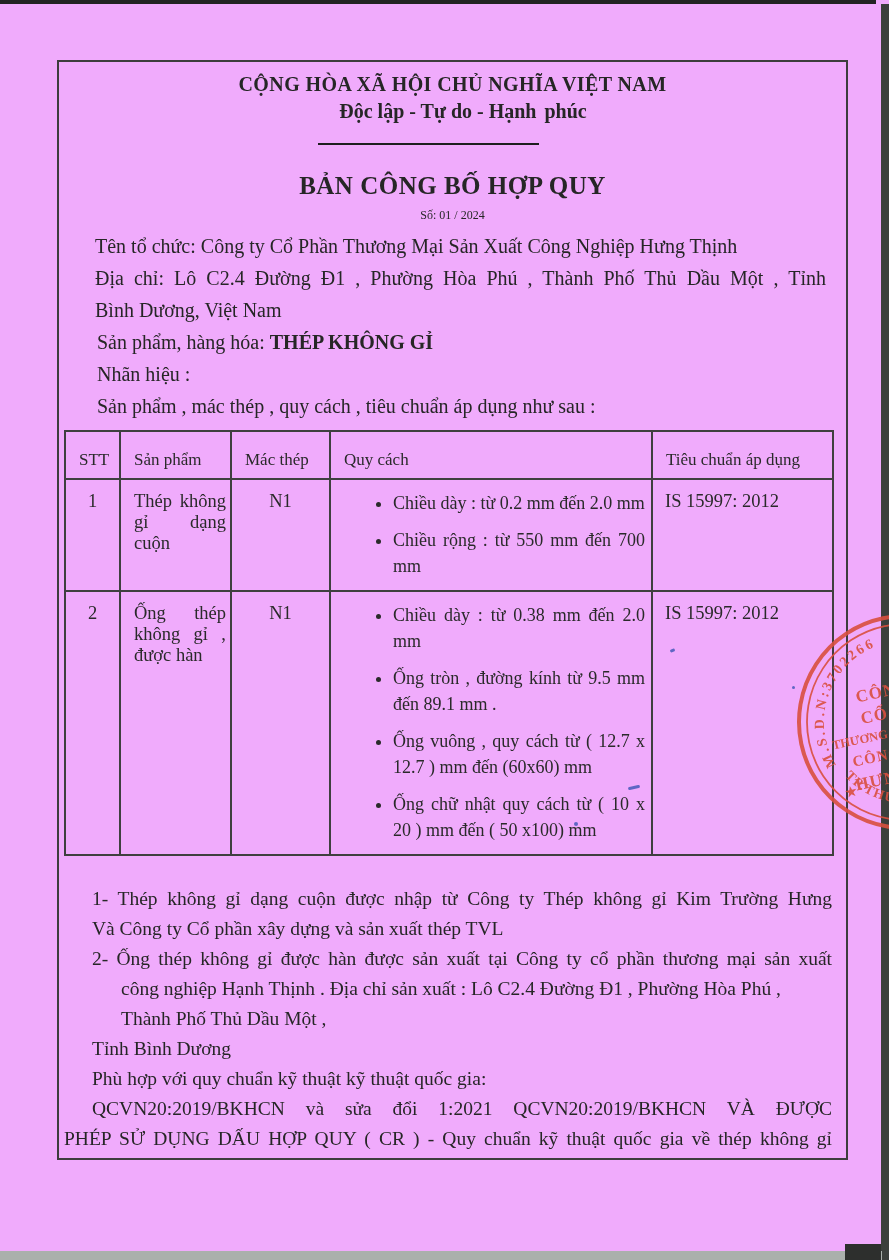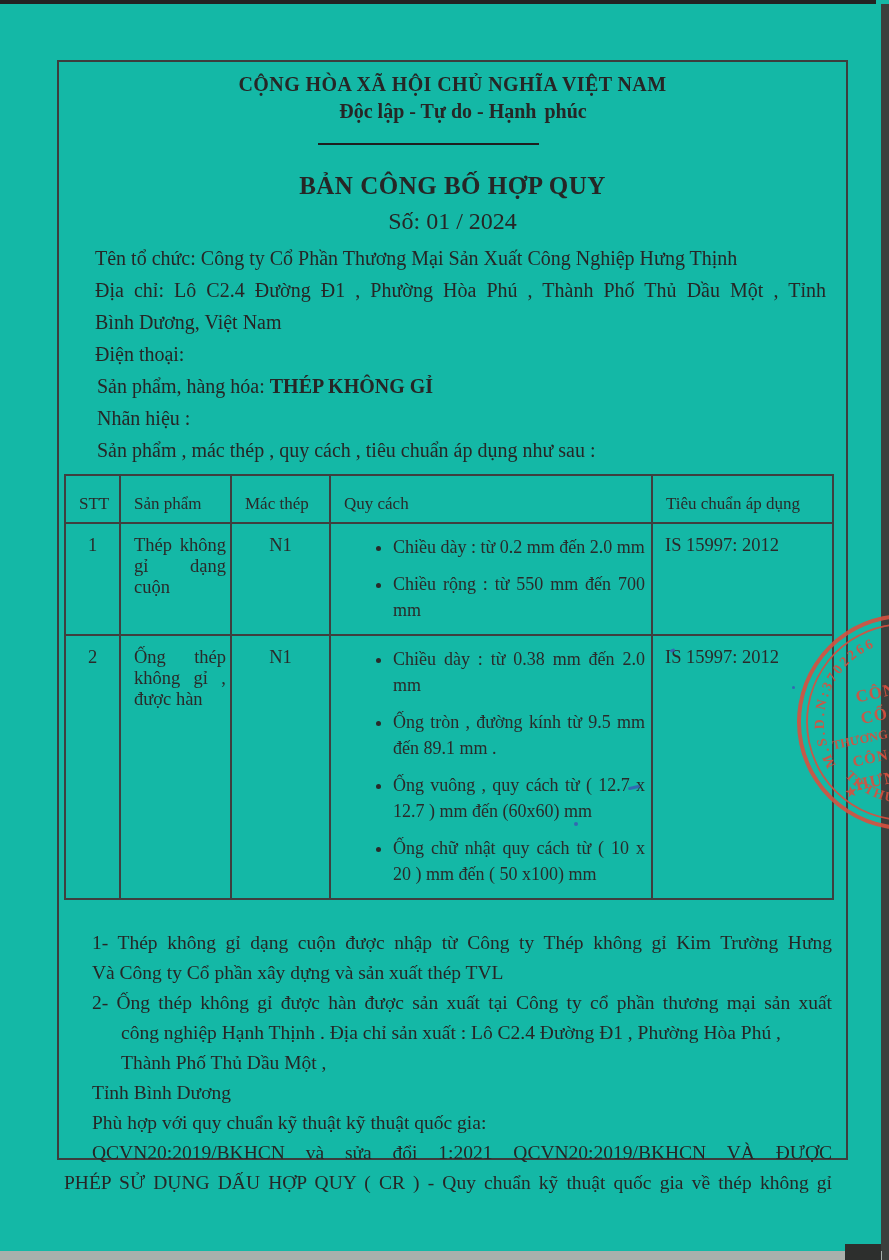--- a/index.html
+++ b/index.html
@@ -1,39 +1,39 @@
 <!DOCTYPE html>
 <html><head>
 <meta charset="utf-8">
 <style>
   * { box-sizing: border-box; }
   html,body { margin:0; padding:0; background:#e8e8e6; }
   .page {
     position:relative; width:889px; height:1260px; margin:0 auto;
-    background:#14b8a6; overflow:hidden;
+    background:#f0abfc; overflow:hidden;
     font-family:"Liberation Serif","DejaVu Serif",serif; color:#262626;
   }
   
   .scan-bar-top    { position:absolute; left:0; top:0; width:876px; height:4px; background:#232323; }
   .scan-strip-right{ position:absolute; left:881px; top:4px; width:8px; height:1256px; background:#3b3f3c; }
   .scan-bar-bottom { position:absolute; left:0; top:1251px; width:882px; height:9px; background:#aab0ac; }
   .scan-corner     { position:absolute; left:845px; top:1244px; width:36px; height:16px; background:#2d2f2d; }
 
   .frame {
     position:absolute; left:57px; top:60px; width:791px; height:1100px;
     border:2px solid #3d3d3d; background:transparent;
   }
 
   .doc-header { text-align:center; padding-top:11px; }
   .republic   { font-size:20px; font-weight:bold; letter-spacing:.4px; margin:0; }
   .motto      { font-size:20px; font-weight:bold; margin-top:4px; }
   .motto-line { border-bottom:2.5px solid #1e1e1e; padding:0 3px 20px 21px; display:inline-block; }
   .motto-tail { margin-left:5px;margin-top:23px; }
   .doc-title  { font-size:25px; font-weight:bold; letter-spacing:.5px; margin-top:27px; text-align:center; }
-  .doc-number { font-size:24px; margin-top:8px; text-align:center; }
+  .doc-number { font-size:12px; margin-top:8px; text-align:center; }
 
   .info-block    { font-size:20px; line-height:32px; margin:7px 20px 0 36px; }
   .jl            { text-align:justify; text-align-last:justify; }
   .product-block { font-size:20px; line-height:32px; margin:0 20px 0 38px; }
   .bold          { font-weight:bold; }
 
   table.spec {
     border-collapse:collapse; table-layout:fixed;
     margin:8px 0 0 5px; width:768px; font-size:18.5px; color:#2a2a2a;
   }
@@ -80,21 +80,20 @@
       <div class="motto"><span class="motto-line">Độc lập - Tự do - Hạnh</span><span class="motto-tail">phúc</span></div>
     </div>
 
     <div class="doc-title">BẢN CÔNG BỐ HỢP QUY</div>
     <div class="doc-number">Số: 01 / 2024</div>
 
     <div class="info-block">
       <div>Tên tổ chức: Công ty Cổ Phần Thương Mại Sản Xuất Công Nghiệp Hưng Thịnh</div>
       <div class="jl">Địa chỉ: Lô C2.4 Đường Đ1 , Phường Hòa Phú , Thành Phố Thủ Dầu Một , Tỉnh</div>
       <div>Bình Dương, Việt Nam</div>
-      <div>Điện thoại:</div>
     </div>
 
     <div class="product-block">
       <div><span>Sản phẩm, hàng hóa: </span><span class="bold">THÉP KHÔNG GỈ</span></div>
       <div>Nhãn hiệu :</div>
       <div>Sản phẩm , mác thép , quy cách , tiêu chuẩn áp dụng như sau :</div>
     </div>
 
     <table class="spec">
       <colgroup>

